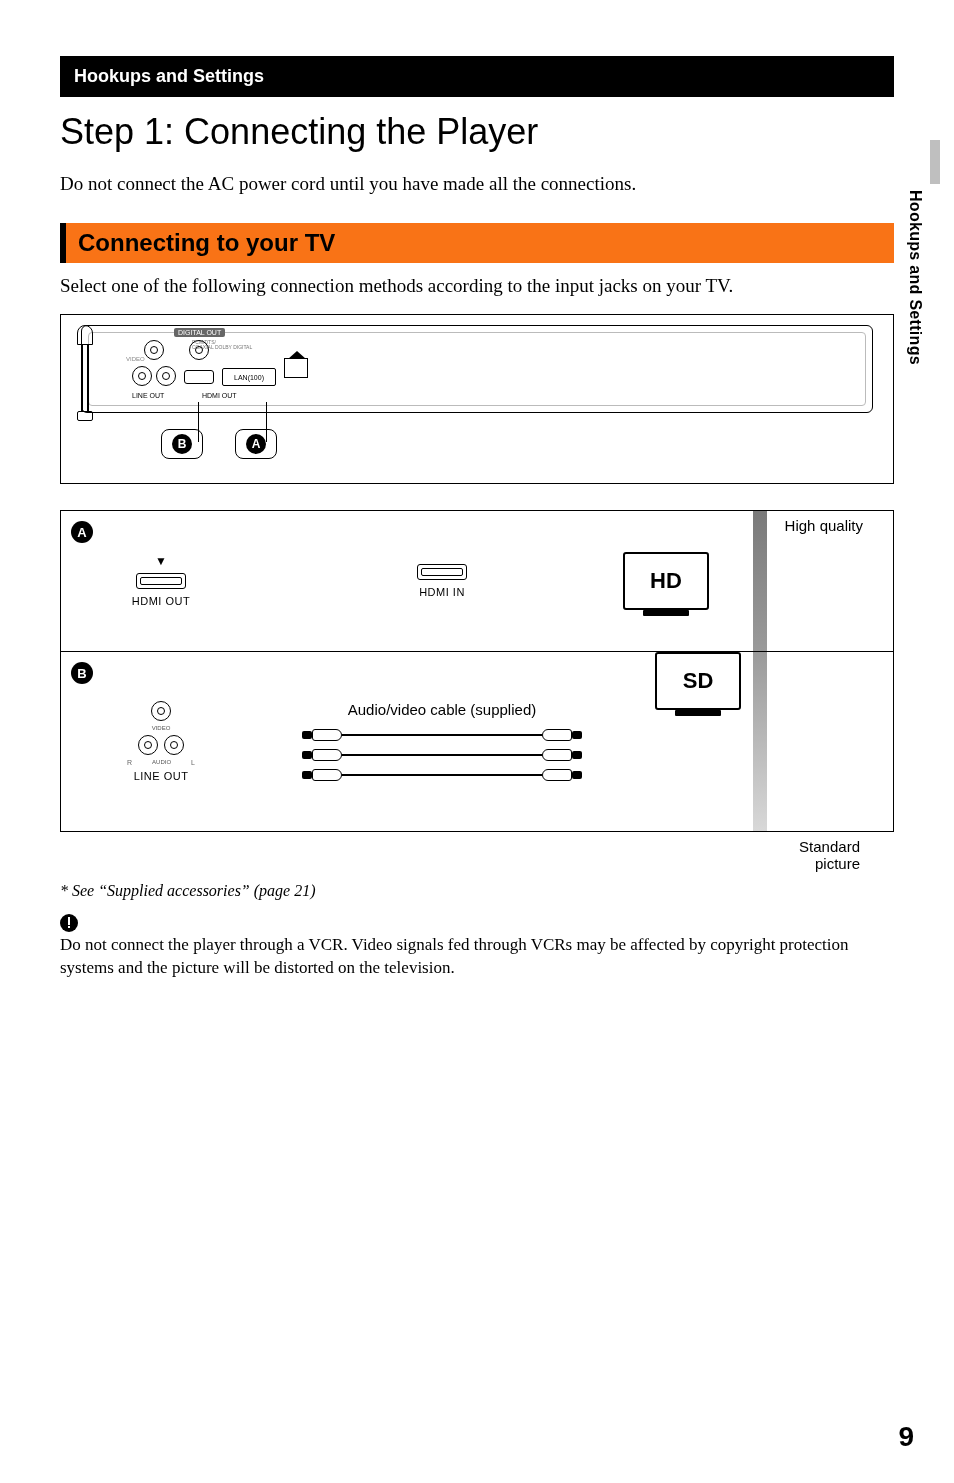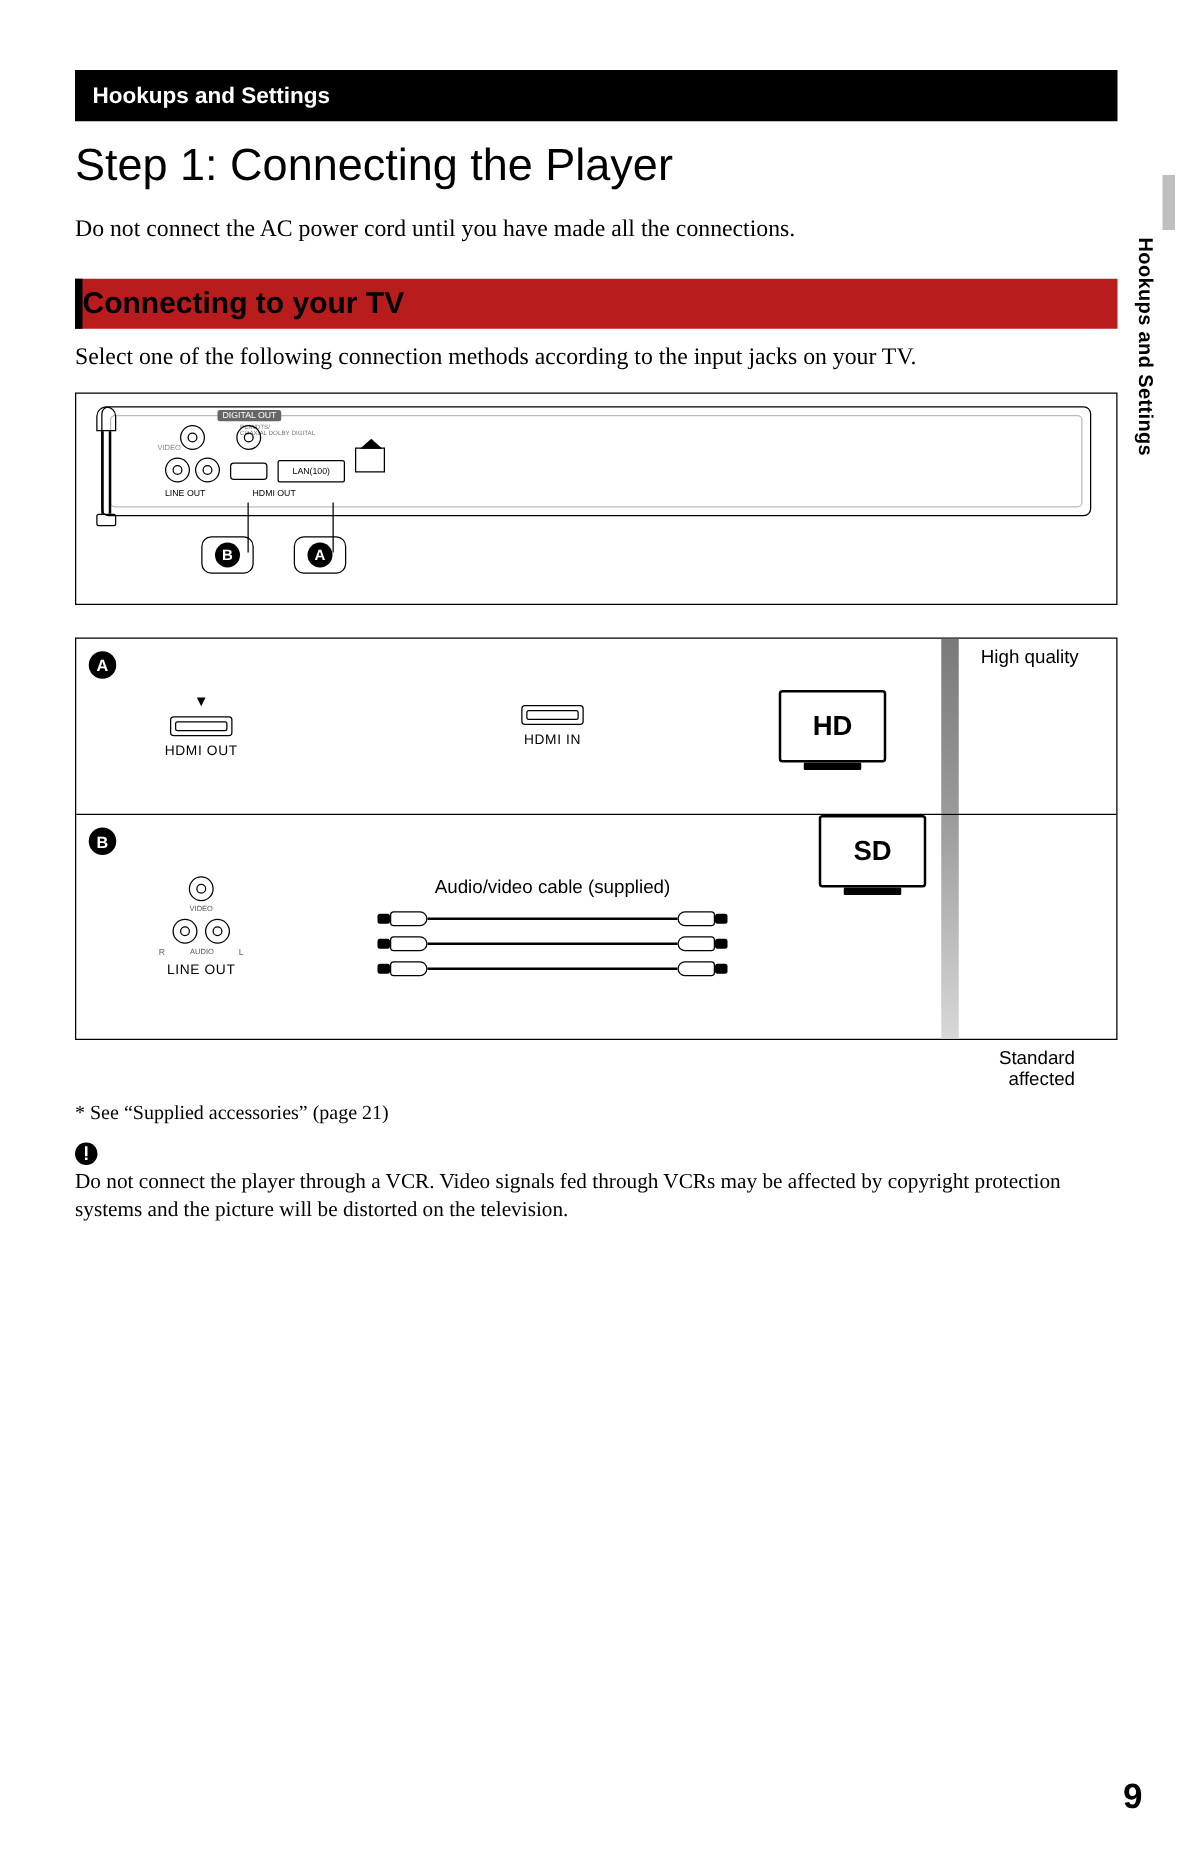--- a/index.html
+++ b/index.html
@@ -2,21 +2,21 @@
 <html><head>
 <meta charset="utf-8">
 <style>
   * { box-sizing: border-box; margin: 0; padding: 0; }
   html, body { width: 954px; height: 1483px; background: #fff; font-family: "Times New Roman", Times, serif; color: #000; position: relative; }
   .page { padding: 56px 60px 0 60px; position: relative; height: 100%; }
   .black-bar { background: #000; color: #fff; padding: 10px 14px; font-family: Arial, Helvetica, sans-serif; font-weight: bold; font-size: 18px; }
   .h1 { font-family: Arial, Helvetica, sans-serif; font-weight: 400; font-size: 36px; margin: 14px 0 18px 0; letter-spacing: 0px; }
   .body-text { font-size: 19px; line-height: 1.35; margin-bottom: 6px; }
   .h2-wrap { margin-top: 26px; margin-bottom: 10px; }
-  .h2 { background: #b91c1c; border-left: 6px solid #000; padding: 6px 0; font-family: Arial, Helvetica, sans-serif; font-weight: 900; font-size: 24px; }
+  .h2 { background: #f97316; border-left: 6px solid #000; padding: 6px 12px; font-family: Arial, Helvetica, sans-serif; font-weight: 900; font-size: 24px; }
   .side-tab { position: absolute; right: 30px; top: 190px; writing-mode: vertical-rl; font-family: Arial, Helvetica, sans-serif; font-weight: bold; font-size: 16px; letter-spacing: 0.3px; }
   .side-mark { position: absolute; right: 14px; top: 140px; width: 10px; height: 44px; background: #bfbfbf; }
   .page-num { position: absolute; right: 40px; bottom: 30px; font-family: Arial, Helvetica, sans-serif; font-weight: 900; font-size: 28px; }
 
   
   .rear-box { border: 1px solid #000; margin-top: 16px; padding: 10px 14px 18px 14px; position: relative; height: 170px; }
   .rear-device { position: absolute; left: 20px; top: 10px; right: 20px; height: 88px; border: 1px solid #000; border-radius: 6px; background: #fff; }
   .rear-inner { position: absolute; left: 6px; top: 6px; right: 6px; bottom: 6px; border: 1px solid #bbb; border-radius: 4px; }
   .ports-cluster { position: absolute; left: 50px; top: 14px; display: flex; gap: 8px; align-items: flex-start; }
   .port-col { display: flex; flex-direction: column; gap: 6px; align-items: center; }
@@ -87,21 +87,21 @@
 
   .quality-cell { position: relative; height:100%; display:flex; align-items:center; justify-content:flex-start; }
   .tv { width: 86px; height: 58px; border: 2px solid #000; border-radius: 3px; background:#fff; display:flex; align-items:center; justify-content:center; font-family: Arial, Helvetica, sans-serif; font-weight:900; font-size:22px; position:relative; }
   .tv::after { content:""; position:absolute; bottom:-8px; left:18px; right:18px; height:6px; background:#000; border-radius:1px; }
   .quality-bar { position:absolute; right:6px; top:0; bottom:0; width:14px; }
   .quality-bar.a { background: linear-gradient(#7a7a7a, #9a9a9a); }
   .quality-bar.b { background: linear-gradient(#9a9a9a, #d8d8d8); }
   .qlabel-top { position:absolute; top:6px; right:30px; font-family: Arial, Helvetica, sans-serif; font-size:15px; white-space:nowrap; }
   .qlabel-bot { font-family: Arial, Helvetica, sans-serif; font-size:15px; text-align:center; margin-top:6px; }
 
-  .footnote { font-size: 16px; margin-top: 10px; }
+  .footnote { font-size: 16px; margin-top: 10px; font-style: italic; }
   .caution-icon { display:inline-block; width:18px; height:18px; border-radius:50%; background:#000; position:relative; margin-top:14px; }
   .caution-icon::before { content:""; position:absolute; left:8px; top:3px; width:2px; height:8px; background:#fff; }
   .caution-icon::after { content:""; position:absolute; left:8px; top:12px; width:2px; height:2px; background:#fff; }
   .caution-row { display:flex; align-items:flex-start; gap:0px; flex-direction:column; }
   .caution-text { font-size: 17px; line-height:1.35; margin-top:2px; }
 </style>
 </head>
 <body>
 
 <div class="page">
@@ -236,21 +236,21 @@
             </div>
         </div>
       </div>
       <div class="quality-cell" style="flex-direction:column;">
         <div class="quality-bar b"></div>
         <div class="tv">SD</div>
       </div>
     </div>
   </div>
   <div class="qlabel-bot" style="text-align:right; padding-right:34px;">
-    <span>Standard</span><br><span>affected</span>
+    <span>Standard</span><br><span>picture</span>
   </div>
 
   <p class="footnote">* See “Supplied accessories” (page 21)</p>
 
   <div class="caution-row">
     <span class="caution-icon"></span>
     <p class="caution-text">Do not connect the player through a VCR. Video signals fed through VCRs may be affected by copyright protection systems and the picture will be distorted on the television.</p>
   </div>
 
   <div class="page-num">9</div>

